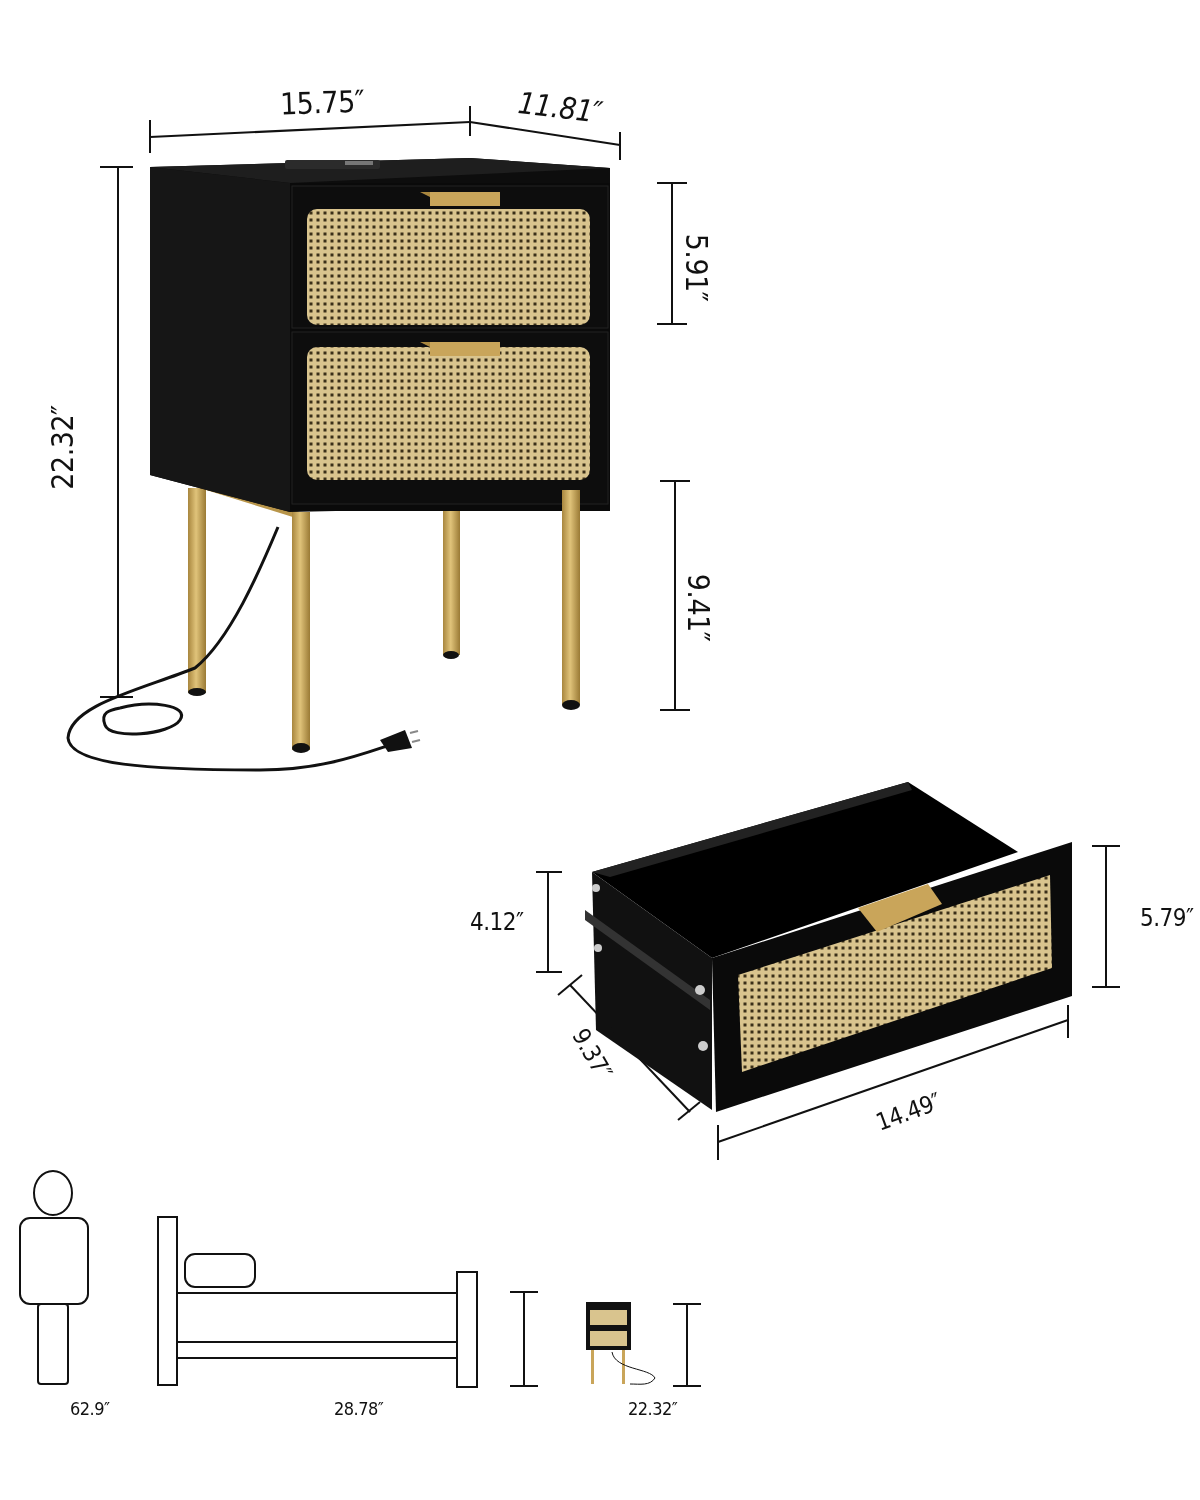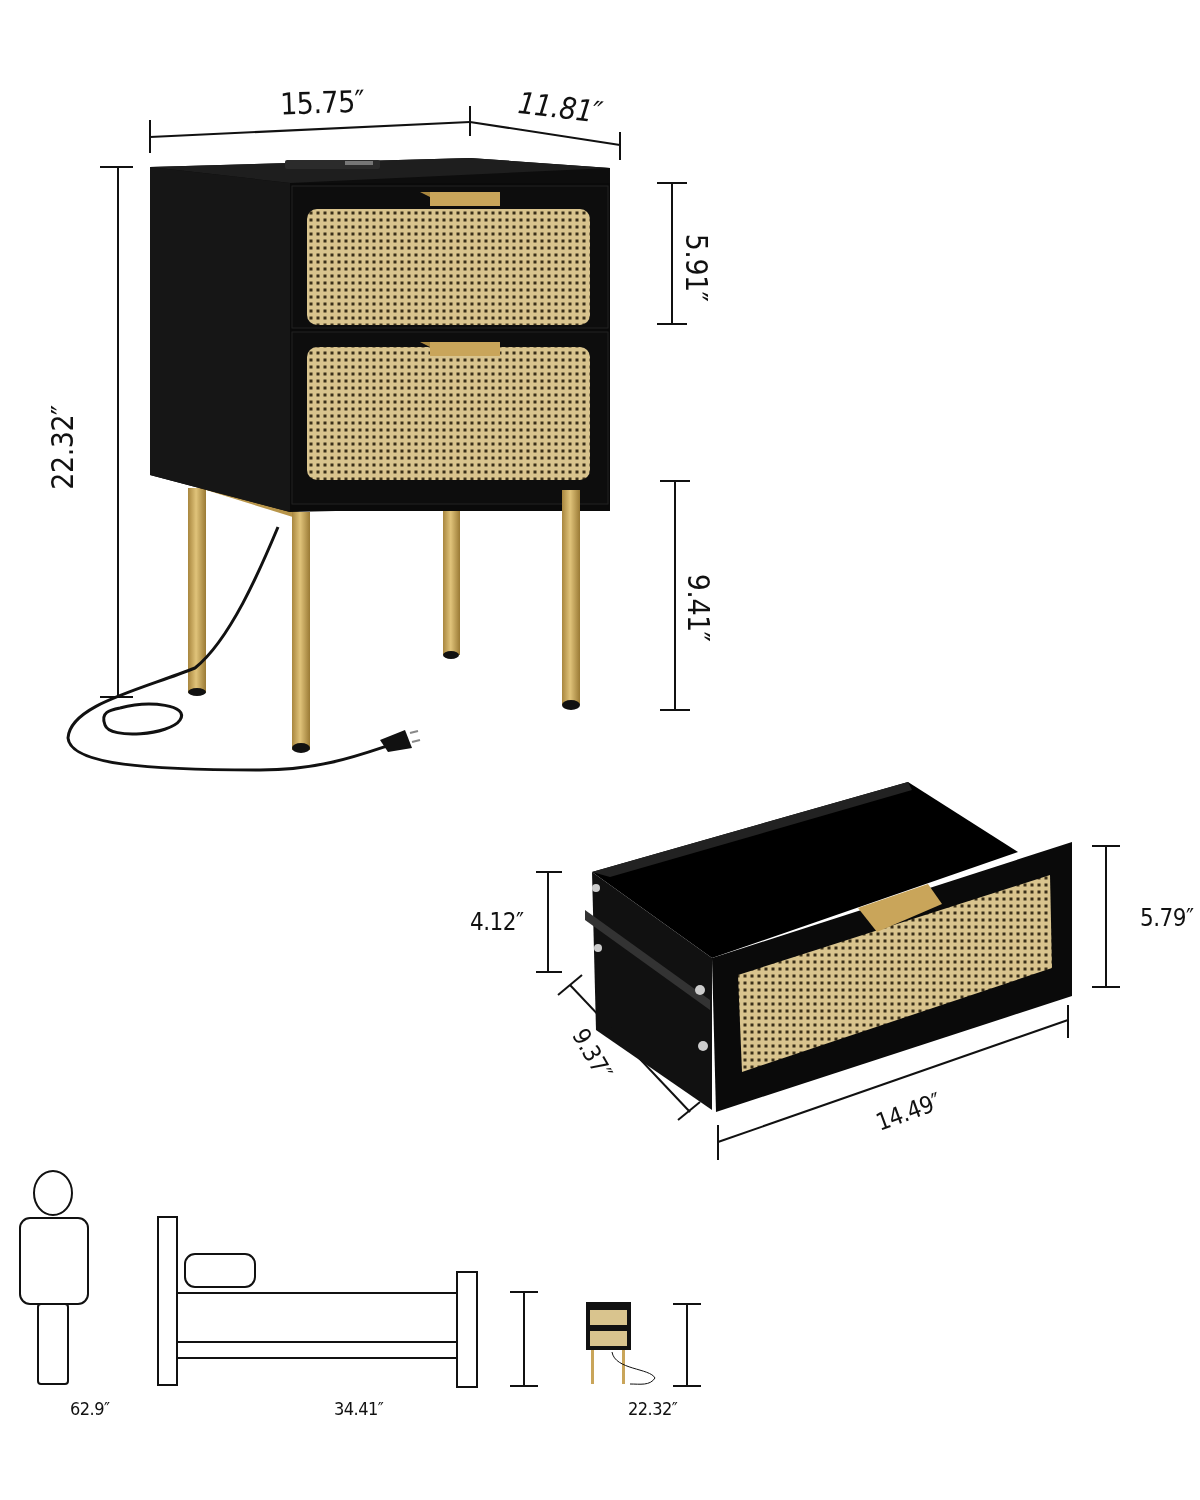--- a/index.html
+++ b/index.html
@@ -177,15 +177,15 @@
       <rect x="626" y="1302" width="45" height="48" fill="#111"></rect>
       <rect x="630" y="1310" width="37" height="15" fill="#d9c48e"></rect>
       <rect x="630" y="1331" width="37" height="15" fill="#d9c48e"></rect>
       <rect x="631" y="1350" width="3" height="34" fill="#c9a55a"></rect>
       <rect x="662" y="1350" width="3" height="34" fill="#c9a55a"></rect>
       <path d="M652,1352 C 655,1370 690,1368 695,1378 C 690,1386 680,1384 670,1384" stroke="#111" stroke-width="1" fill="none"></path>
     </g>
   </svg>
 
   <div class="lbl small" style="left:70px;top:238px;">62.9″</div>
-  <div class="lbl small" style="left:334px;top:238px;">34.41″</div>
+  <div class="lbl small" style="left:334px;top:238px;">28.78″</div>
   <div class="lbl small" style="left:628px;top:238px;">22.32″</div>
 </div>
 
 </body></html>

